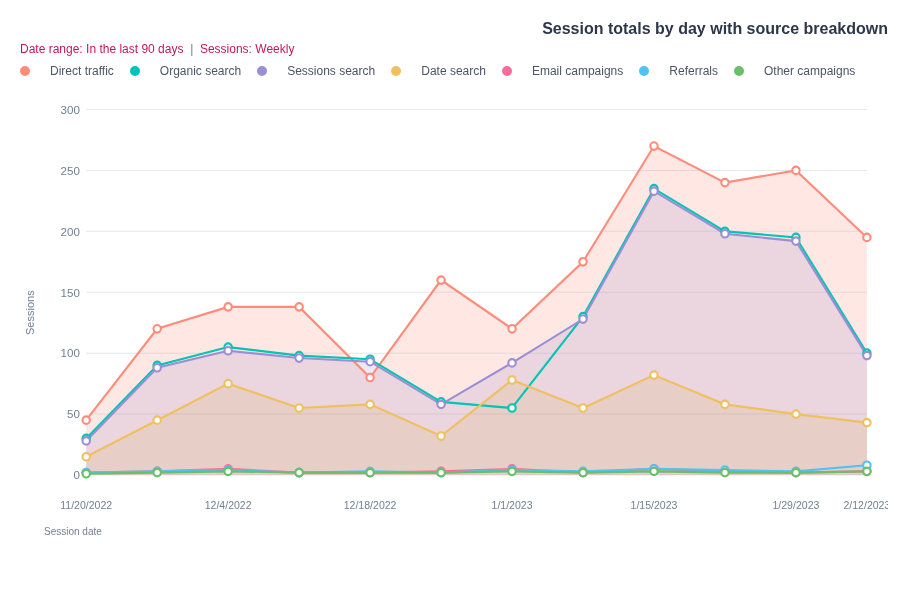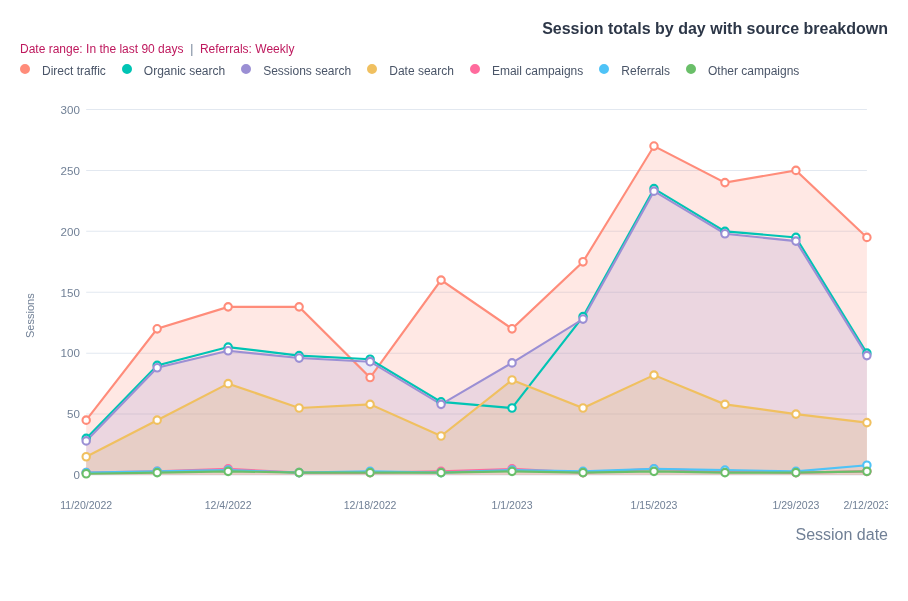--- a/index.html
+++ b/index.html
@@ -34,22 +34,22 @@
     .legend {
       display: flex;
       flex-wrap: wrap;
       gap: 4px 16px;
       margin-bottom: 10px;
       font-size: 12px;
       color: #4a5568;
     }
     .legend-item {
       display: flex;
-      align-items: flex-start;
-      gap: 12px;
+      align-items: center;
+      gap: 20px;
     }
     .legend-dot {
       width: 10px;
       height: 10px;
       border-radius: 50%;
       border: 2px solid;
       background: transparent;
     }
     .chart-area {
       display: flex;
@@ -68,36 +68,36 @@
     }
     .chart-inner {
       flex: 1;
       position: relative;
     }
     svg.main-chart {
       width: 100%;
       height: 430px;
     }
     .x-axis-label {
-      text-align: right;
-      font-size: 16px;
+      text-align: left;
+      font-size: 10px;
       color: #718096;
       margin-top: 4px;
     }
   </style>
 </head>
 <body>
 
 <div class="chart-container">
   <div class="chart-title">Session totals by day with source breakdown</div>
   <div class="chart-meta">
     <span>Date range:</span>
     <span>In the last 90 days</span>
     &nbsp;|&nbsp;
-    <span>Referrals:</span>
+    <span>Sessions:</span>
     <span>Weekly</span>
   </div>
   <div class="legend" id="legend-container">
       <div class="legend-item">
         <div class="legend-dot" style="border-color:#ff8c7a; background:#ff8c7a;"></div>
         <span>Direct traffic</span>
       </div>
       <div class="legend-item">
         <div class="legend-dot" style="border-color:#00c4b4; background:#00c4b4;"></div>
         <span>Organic search</span>

